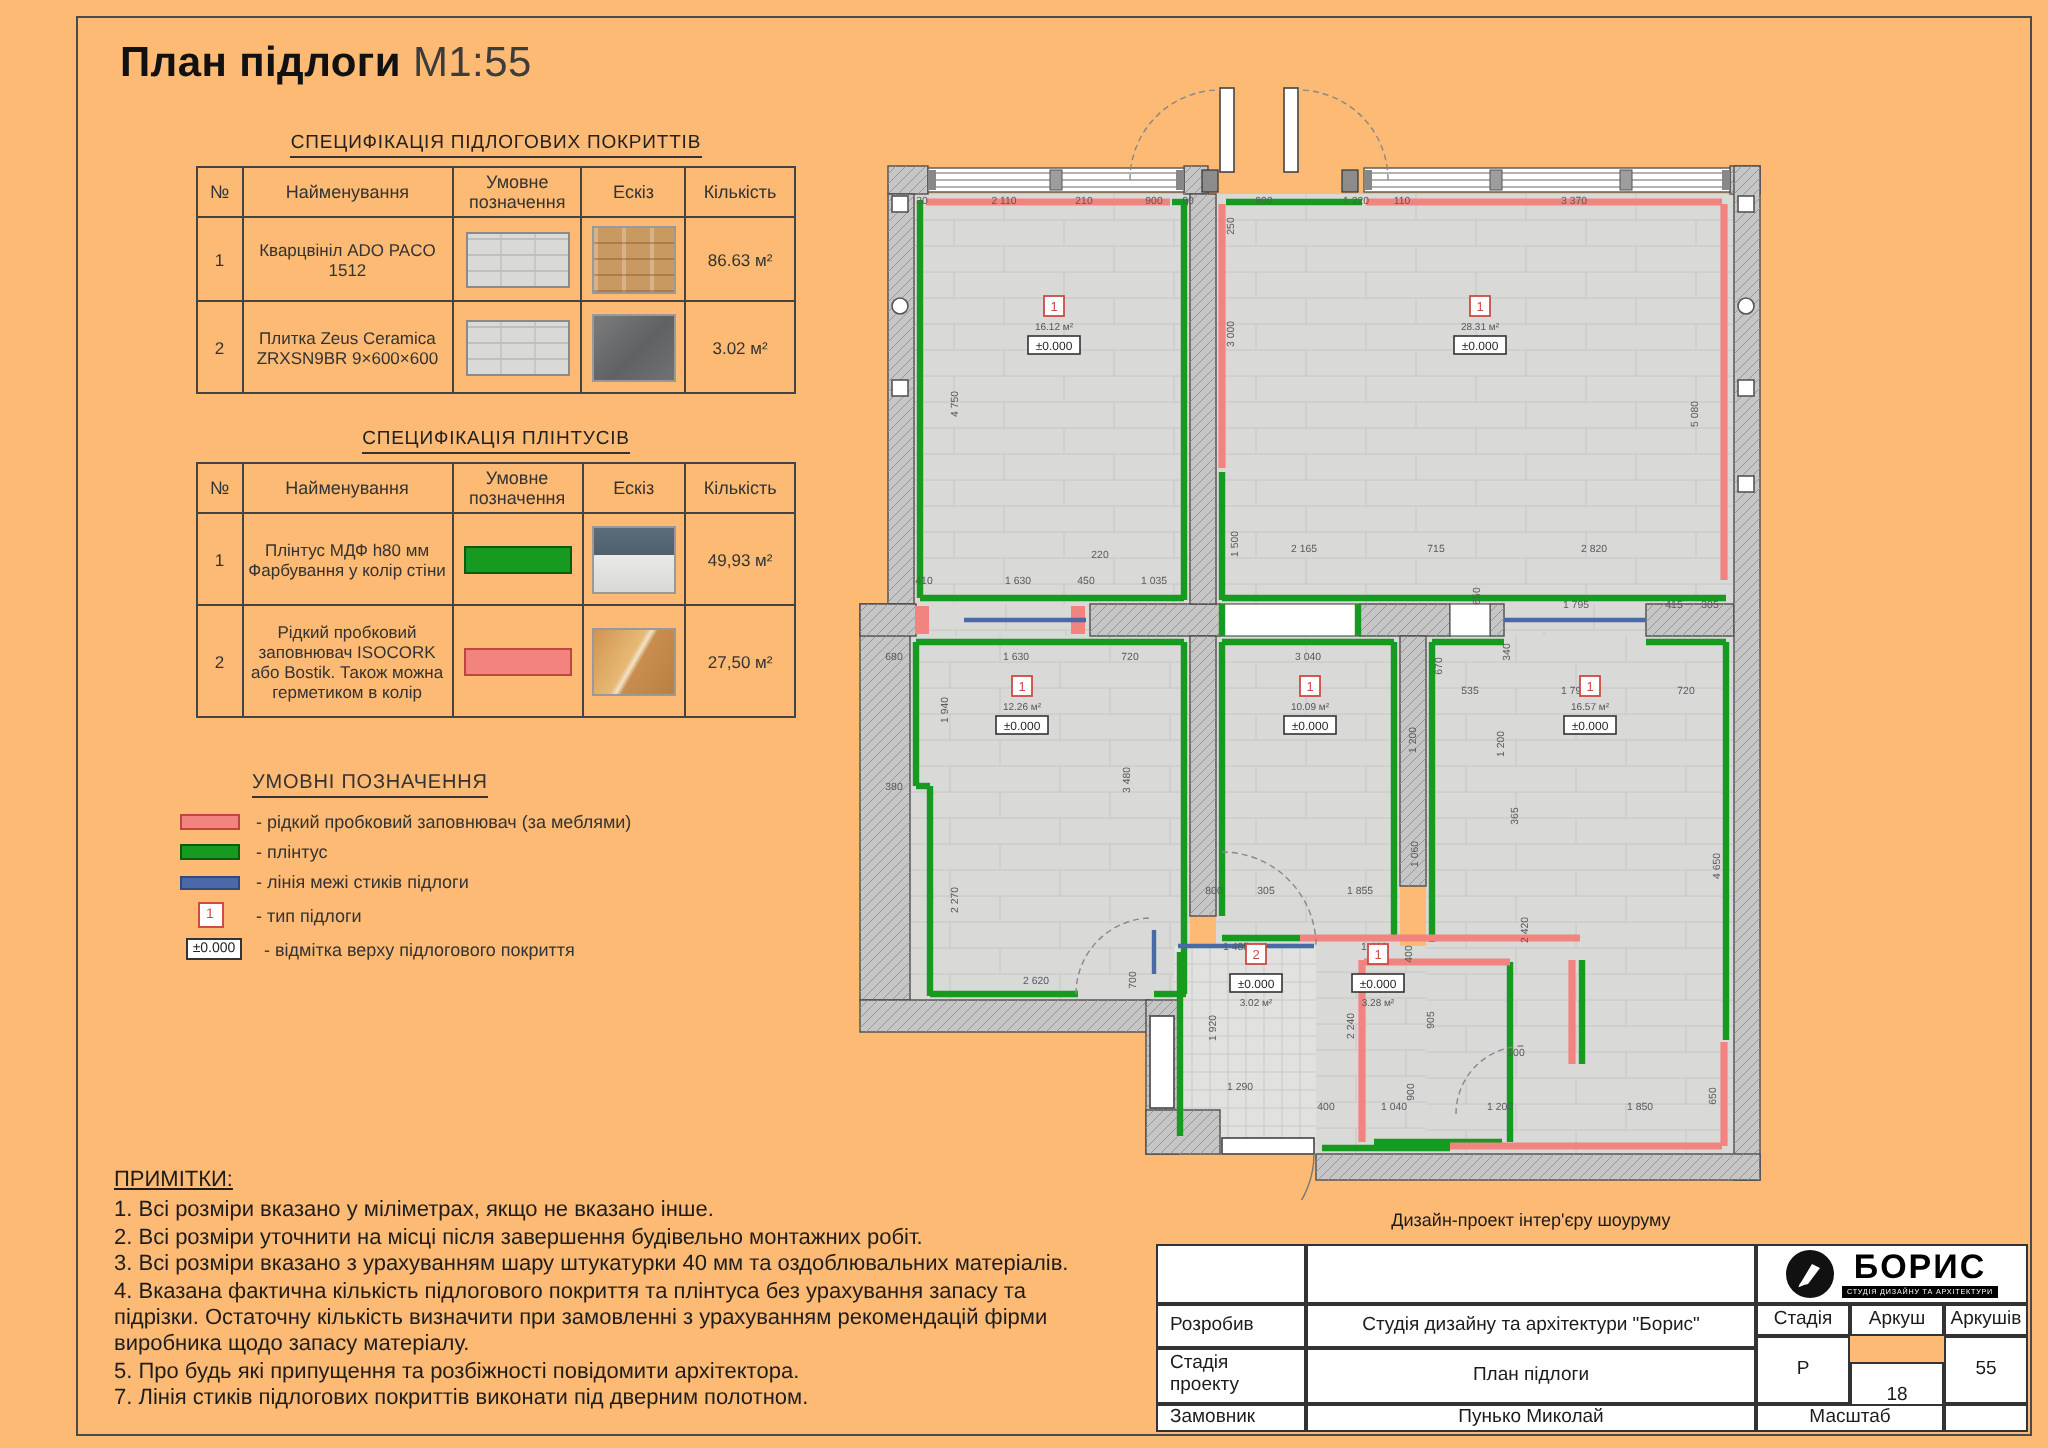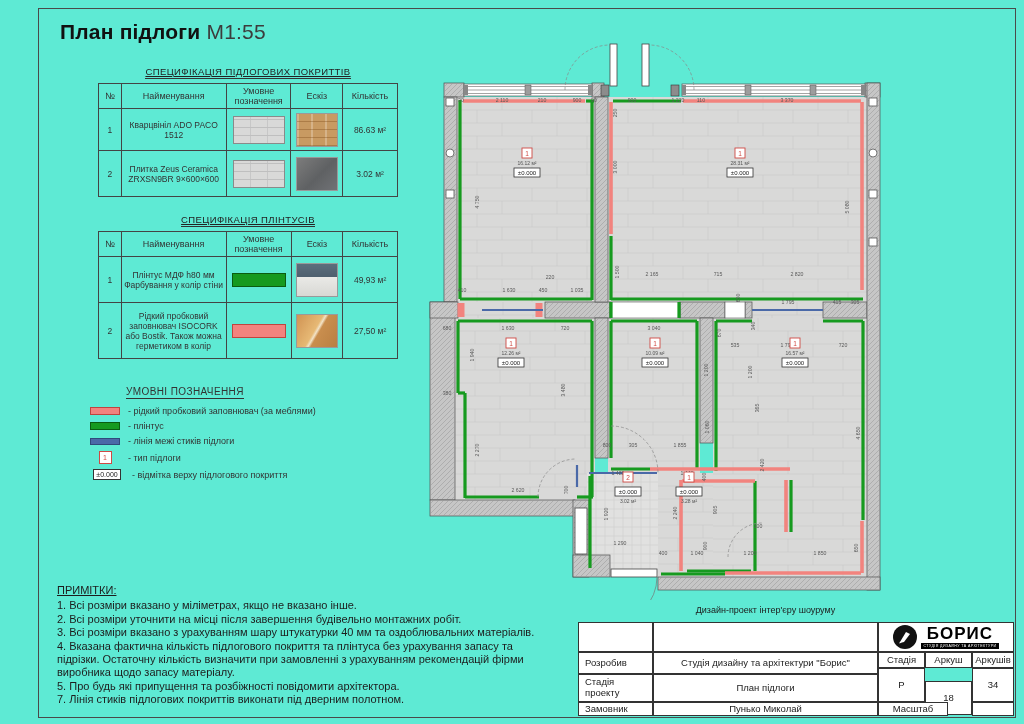--- a/index.html
+++ b/index.html
@@ -1,26 +1,26 @@
 <!DOCTYPE html>
 <html><head>
 <meta charset="utf-8">
 <style>
   html,body{margin:0;padding:0;background:#fff;}
   body{width:1024px;height:724px;position:relative;font-family:"Liberation Sans",sans-serif;color:#222;
        --green:#169a1f;--pink:#f2837e;--blue:#4a69a8;--red:#cf4a44;}
-  .page{position:absolute;inset:0;background:#5eead4;overflow:hidden;}
+  .page{position:absolute;inset:0;background:#fdba74;overflow:hidden;}
   .frame{position:absolute;left:38px;top:8px;width:976px;height:708px;border:1.5px solid #4a4a4a;}
   .sheet-title{position:absolute;left:60px;top:20px;font-size:21px;color:#111;letter-spacing:.2px;}
   .sheet-title .main{font-weight:700;}
   .sheet-title .scale{font-weight:400;color:#3c3c3c;}
 
   .spec{position:absolute;font-size:8.5px;color:#333;}
   .stitle{text-align:center;font-size:9.5px;color:#222;margin-bottom:6px;}
-  .stitle span{border-bottom:1px solid #333;padding-bottom:1px;letter-spacing:.4px;text-decoration:underline;}
+  .stitle span{border-bottom:1px solid #333;padding-bottom:1px;letter-spacing:.4px;}
   table.grid{border-collapse:collapse;table-layout:fixed;}
   table.grid th,table.grid td{border:1px solid #444;text-align:center;vertical-align:middle;padding:2px 2px;font-weight:400;}
   table.grid th{font-size:9px;}
   .c-num{width:20px;} .c-name{width:112px;} .c-sym{width:62px;} .c-esk{width:48px;} .c-qty{width:54px;}
 
   .sw-floor{width:50px;height:26px;margin:2px auto;border:1px solid #8a8a8a;background:#d9d9d8;
     background-image:repeating-linear-gradient(0deg,transparent 0 7px,#bfbfbf 7px 8px),
                      repeating-linear-gradient(90deg,transparent 0 16px,#c7c7c7 16px 17px);}
   .esk{width:40px;height:32px;margin:1px auto;border:1px solid #999;}
   .esk-wood{background:#c89a62;background-image:repeating-linear-gradient(0deg,rgba(120,70,20,.35) 0 1px,transparent 1px 8px),
@@ -1233,20 +1233,20 @@
 
     <div class="cell" style="left:300px;top:30px;width:47px;height:16px;">Стадія</div>
     <div class="cell" style="left:347px;top:30px;width:47px;height:16px;">Аркуш</div>
     <div class="cell" style="left:394px;top:30px;width:42px;height:16px;">Аркушів</div>
 
     <div class="cell left" style="left:0;top:52px;width:75px;height:28px;">Стадія проекту</div>
     <div class="cell" style="left:75px;top:52px;width:225px;height:28px;">План підлоги</div>
 
     <div class="cell" style="left:300px;top:46px;width:47px;height:34px;">Р</div>
     <div class="cell" style="left:347px;top:46px;width:47px;height:34px;margin-top:13px;">18</div>
-    <div class="cell" style="left:394px;top:46px;width:42px;height:34px;">34</div>
+    <div class="cell" style="left:394px;top:46px;width:42px;height:34px;">55</div>
 
     <div class="cell left" style="left:0;top:80px;width:75px;height:14px;">Замовник</div>
     <div class="cell" style="left:75px;top:80px;width:225px;height:14px;">Пунько Миколай</div>
-    <div class="cell" style="left:300px;top:80px;width:70px;height:14px;">Масштаб</div>
+    <div class="cell" style="left:300px;top:80px;width:94px;height:14px;">Масштаб</div>
     <div class="cell" style="left:394px;top:80px;width:42px;height:14px;"></div>
   </div>
 </div>
 
 </body></html>

